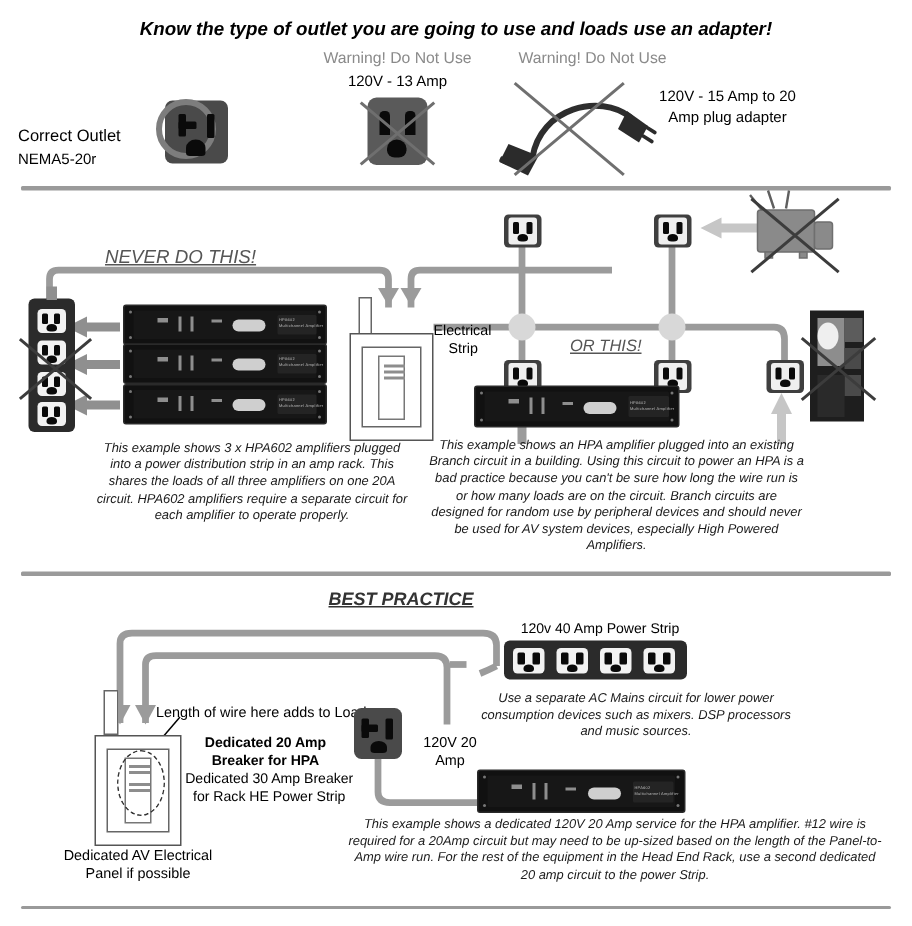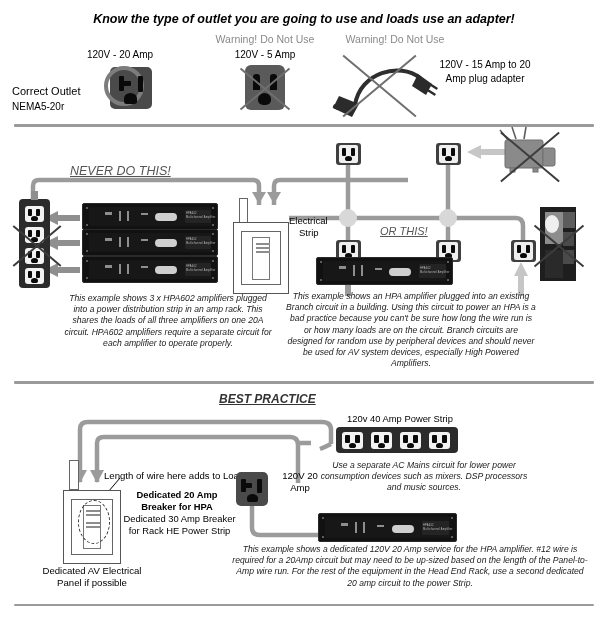--- a/index.html
+++ b/index.html
@@ -195,22 +195,21 @@
 </head>
 <body>
 
 <div id="page">
 
   <div class="abs hdr-title" style="left:0;top:12px;width:608px;">Know the type of outlet you are going to use and loads use an adapter!</div>
 
   <div class="abs lbl-gray" style="left:200px;top:33px;width:130px;">Warning! Do Not Use</div>
   <div class="abs lbl-gray" style="left:330px;top:33px;width:130px;">Warning! Do Not Use</div>
 
-  <div class="abs lbl" style="left:60px;top:48px;width:120px;">120V - 20 Amp</div>
-  <div class="abs lbl" style="left:200px;top:48px;width:130px;">120V - 5 Amp</div>
+  <div class="abs lbl" style="left:200px;top:48px;width:130px;">120V - 13 Amp</div>
   <div class="abs lbl" style="left:430px;top:58px;width:110px;line-height:14px;">120V - 15 Amp to 20 Amp plug adapter</div>
 
   <div class="abs" style="left:12px;top:85px;width:110px;font-size:11px;text-align:left;">Correct Outlet</div>
   <div class="abs" style="left:12px;top:101px;width:110px;font-size:10px;text-align:left;">NEMA5-20r</div>
 
   <div>
     <div class="outlet" style="left:110px;top:67px;width:42px;height:42px;background:#4a4a4a;"></div>
 
     <div class="abs" style="left:104px;top:66px;width:32px;height:32px;border:4px solid #7d7d7d;border-radius:50%;"></div>
 
@@ -510,21 +509,21 @@
     <div class="dashed-ell" style="left:78px;top:500px;width:30px;height:42px;"></div>
   </div>
   <div class="abs note" style="left:32px;top:565px;width:120px;font-size:9.6px;">Dedicated AV Electrical Panel if possible</div>
 
   <div class="abs" style="left:236px;top:472px;width:32px;height:34px;background:#4a4a4a;border-radius:5px;">
     <div class="slot" style="left:5px;top:7px;width:5px;height:13px;"></div>
     <div class="slot" style="left:5px;top:11px;width:11px;height:5px;"></div>
     <div class="slot" style="left:21px;top:7px;width:5px;height:14px;"></div>
     <div class="ground" style="left:11px;top:22px;width:11px;height:8px;border-radius:50% 50% 25% 25%;"></div>
   </div>
-  <div class="abs note" style="left:272px;top:470px;width:56px;font-size:9.6px;">120V 20 Amp</div>
+  <div class="abs note" style="left:272px;top:490px;width:56px;font-size:9.6px;">120V 20 Amp</div>
 
   <div class="abs note" style="left:320px;top:413px;width:160px;font-size:9.4px;">120v 40 Amp Power Strip</div>
   <div class="strip" style="left:336px;top:427px;width:122px;height:26px;"></div>
   <div>
     <div class="abs" style="left:342px;top:432px;width:21px;height:17px;background:#f2f2f2;border-radius:3px;">
       <div class="slot" style="left:3px;top:3px;width:5px;height:8px;"></div>
       <div class="slot" style="left:13px;top:3px;width:5px;height:8px;"></div>
       <div class="ground" style="left:7px;top:11px;width:7px;height:5px;"></div>
     </div>
     <div class="abs" style="left:371px;top:432px;width:21px;height:17px;background:#f2f2f2;border-radius:3px;">

